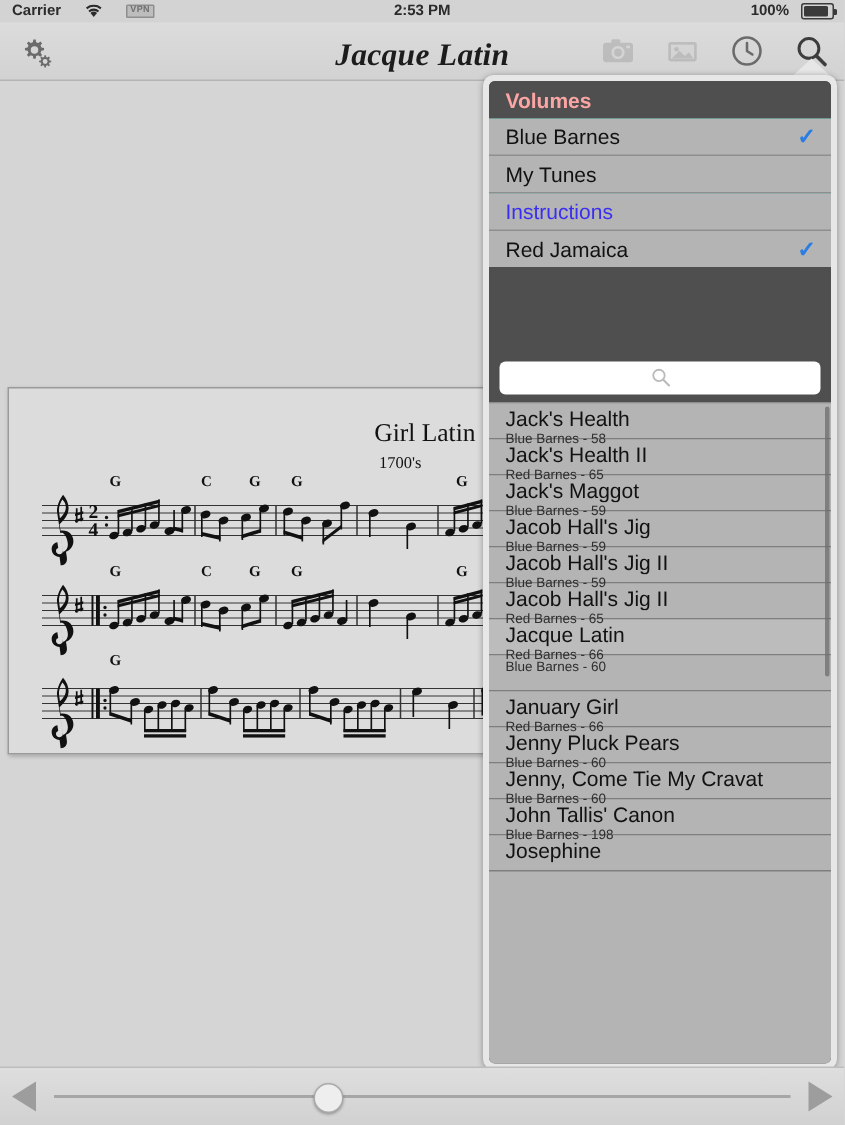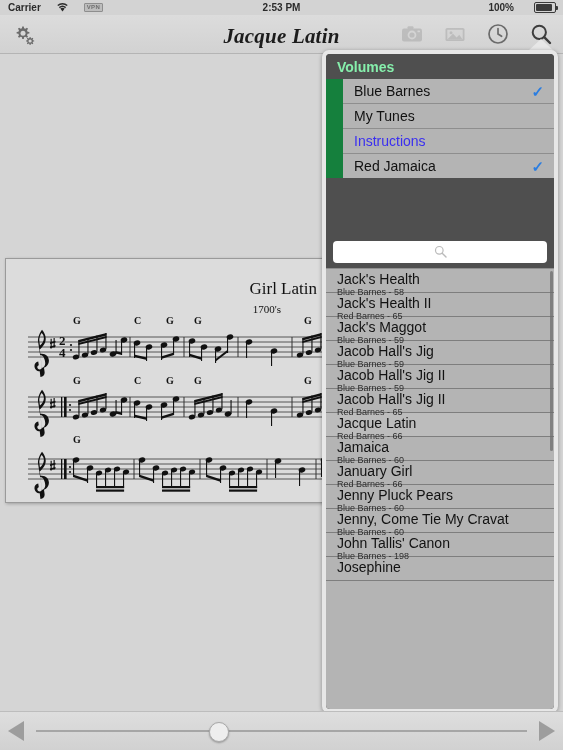--- a/index.html
+++ b/index.html
@@ -13,21 +13,21 @@
 
   
   .statusbar{
     position:absolute;left:0;top:0;width:563px;height:15px;
     background:#d3d3d3;
     display:flex;align-items:center;
     font-size:10px;color:#2b2b2b;font-weight:bold;
   }
   .sb-left{display:flex;align-items:center;gap:16px;padding-left:8px;}
   .sb-center{position:absolute;left:0;right:0;text-align:center;font-size:10px;font-weight:bold;color:#2b2b2b;}
-  .sb-right{position:absolute;right:7px;display:flex;align-items:center;gap:20px;}
+  .sb-right{position:absolute;right:7px;display:flex;align-items:center;gap:8px;}
   .wifi{display:inline-block;width:11px;height:9px;position:relative;}
   .wifi svg{display:block;}
   .vpn-badge{
     display:inline-block;border:1px solid #8e8e8e;background:#bdbdbd;color:#6f6f6f;
     font-size:6px;line-height:7px;padding:0 2px;letter-spacing:.3px;border-radius:1px;
     font-weight:bold;
   }
   .batt{display:inline-block;width:20px;height:9px;border:1px solid #3a3a3a;border-radius:2px;position:relative;}
   .batt:after{content:"";position:absolute;right:-3px;top:2.5px;width:2px;height:4px;background:#3a3a3a;border-radius:0 1px 1px 0;}
   .batt i{position:absolute;left:1px;top:1px;bottom:1px;width:16px;background:#3a3a3a;border-radius:1px;display:block;}
@@ -78,25 +78,25 @@
     position:absolute;left:0;top:0;width:236px;height:663px;
     background:#e7e7e7;border-radius:7px;
     box-shadow:0 1px 4px rgba(0,0,0,.35);
     padding:4px;box-sizing:border-box;overflow:hidden;
   }
   .pop-inner{
     position:relative;width:228px;height:655px;overflow:hidden;border-radius:4px;
     background:#4f4f4f;
   }
   .vol-header{
-    height:25px;background:#4f4f4f;color:#86efac;
+    height:25px;background:#4f4f4f;color:#fca5a5;
     display:flex;align-items:center;padding-left:11px;
     font-size:14px;font-weight:bold;
   }
-  .vol-list{background:#15803d;padding-left:17px;}
+  .vol-list{background:#14b8a6;}
   .vol-row{
     height:24px;display:flex;align-items:center;
     padding:0 10px 0 11px;background:#b4b4b4;
     border-bottom:1px solid #8e8e8e;cursor:pointer;font-size:14px;color:#111;
     justify-content:space-between;
   }
   .vol-row:last-child{border-bottom:none;}
   .vol-row.link{color:#3a2ff0;}
   .chk{color:#2a7de1;font-size:15px;font-weight:bold;line-height:1;}
   .vol-gap{height:57px;background:#4f4f4f;}
@@ -588,21 +588,20 @@
           </div>
           <div class="tune-row">
             <div class="tune-name">Jacob Hall's Jig II</div>
             <div class="tune-meta">Red Barnes - 65</div>
           </div>
           <div class="tune-row sel">
             <div class="tune-name">Jacque Latin</div>
             <div class="tune-meta">Red Barnes - 66</div>
           </div>
           <div class="tune-row">
-            <div class="tune-name">Jamaica</div>
             <div class="tune-meta">Blue Barnes - 60</div>
           </div>
           <div class="tune-row">
             <div class="tune-name">January Girl</div>
             <div class="tune-meta">Red Barnes - 66</div>
           </div>
           <div class="tune-row">
             <div class="tune-name">Jenny Pluck Pears</div>
             <div class="tune-meta">Blue Barnes - 60</div>
           </div>

